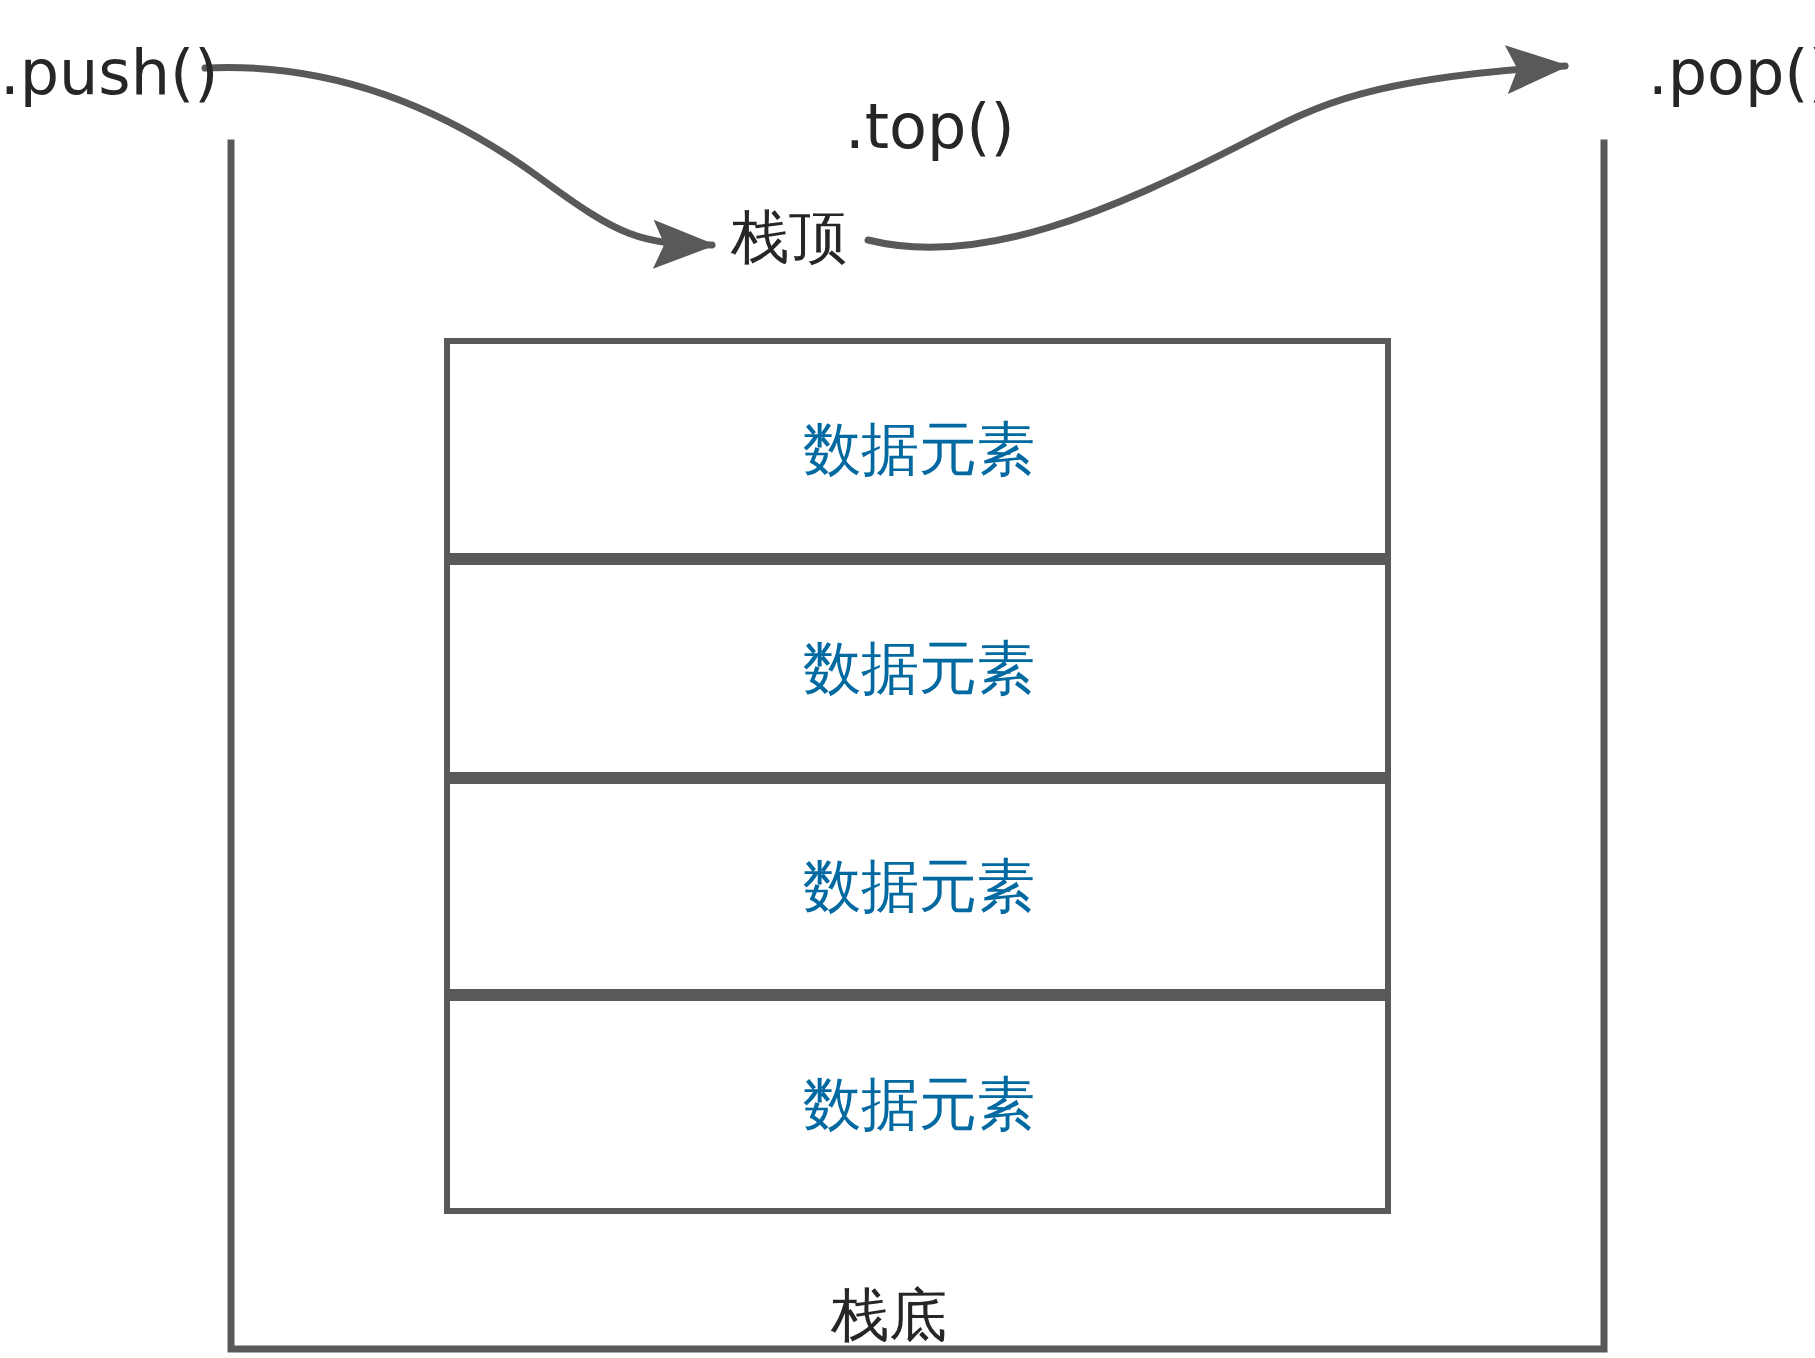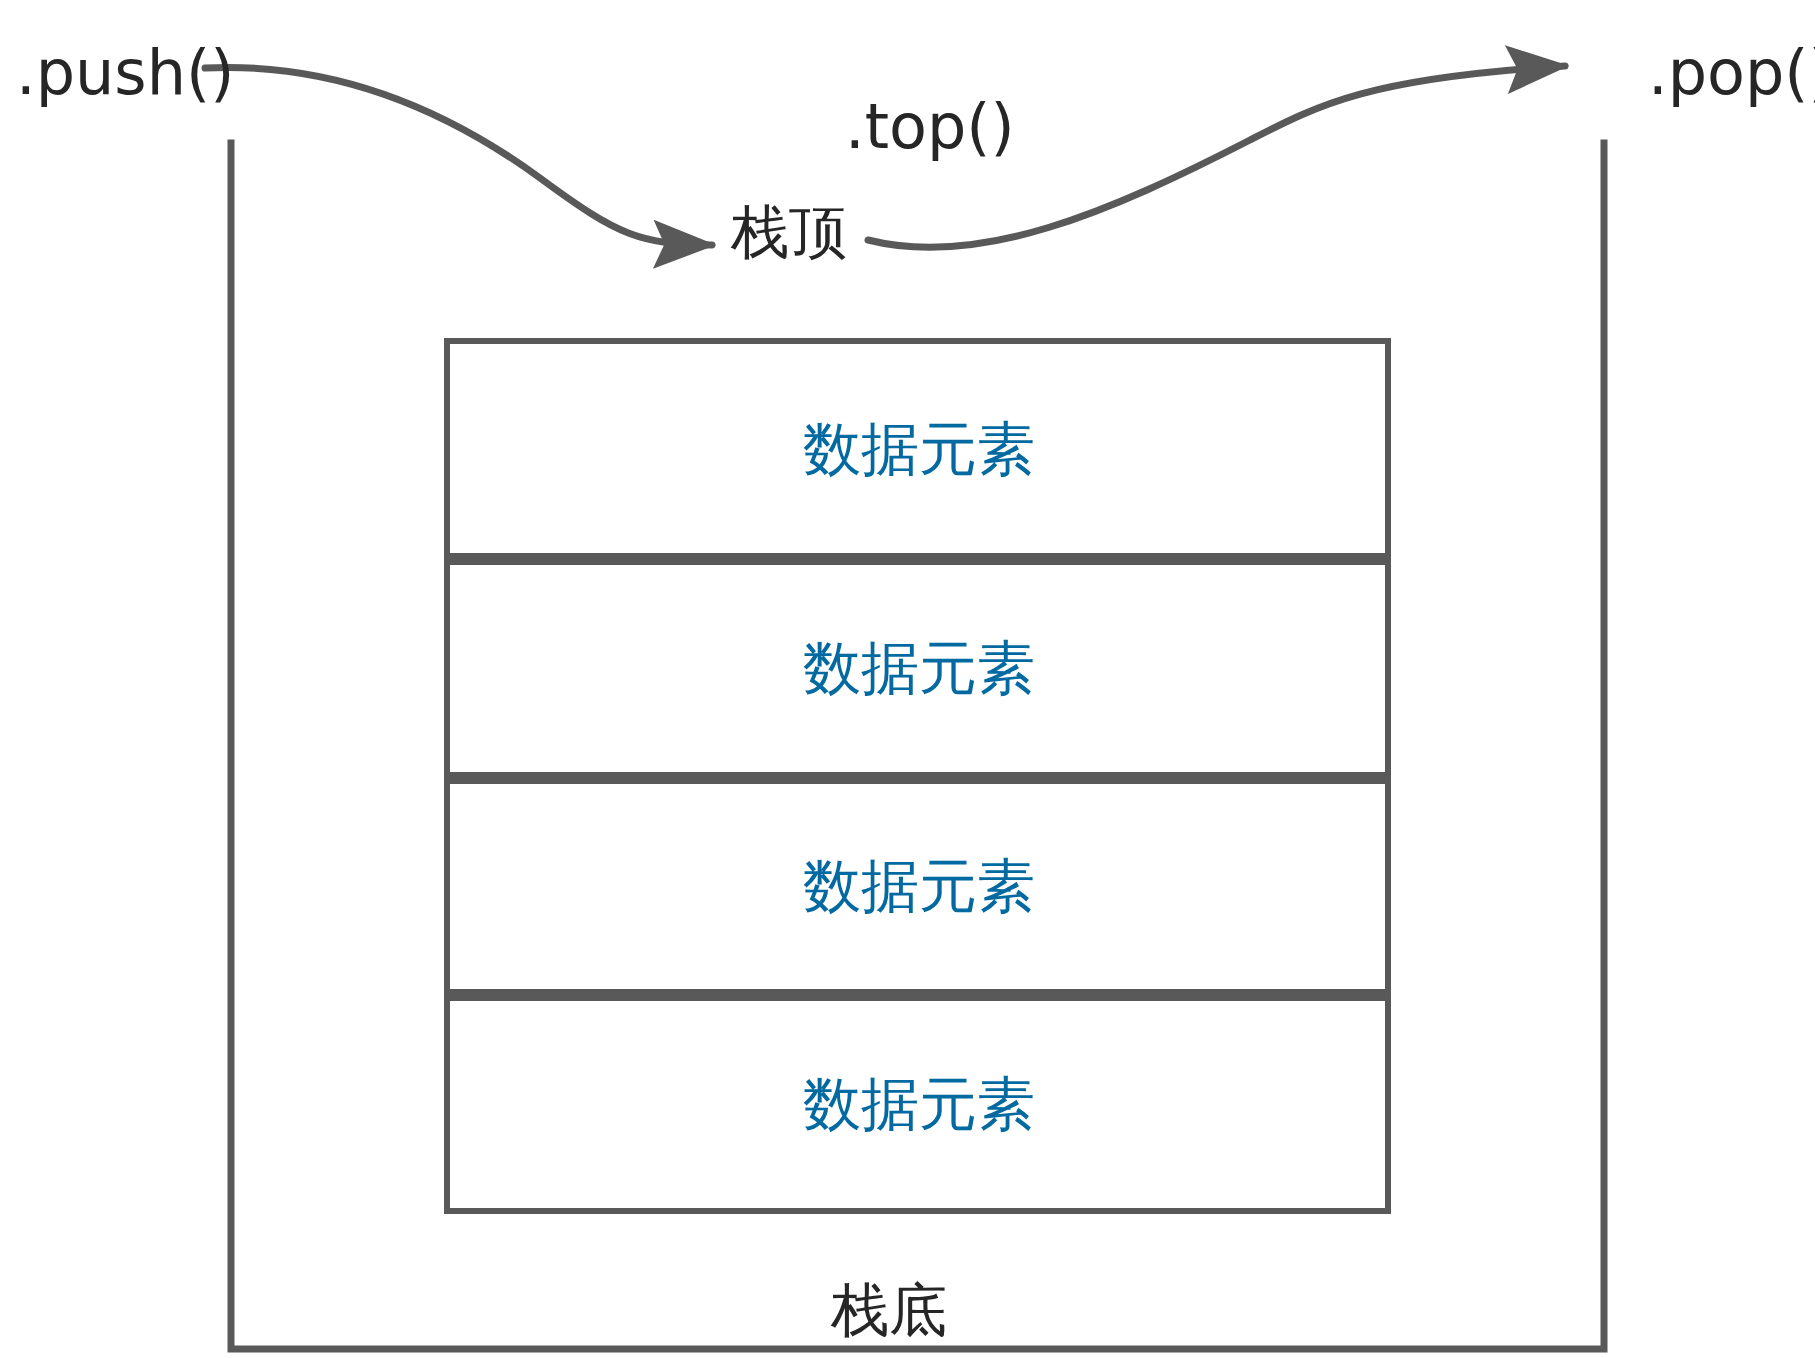--- a/index.html
+++ b/index.html
@@ -29,26 +29,26 @@
     color: #262626;
     white-space: nowrap;
     line-height: 1;
   }
   .label-latin {
     font-family: "DejaVu Sans", "Liberation Sans", sans-serif;
     font-size: 62px;
     font-weight: 400;
   }
   .label-cjk {
-    font-family: Liberation Mono, monospace;
+    font-family: Liberation Sans, sans-serif;
     font-size: 58px;
     font-weight: 400;
   }
   #label-push {
-    left: 16px;
+    left: 0;
     top: 42px;
   }
   #label-pop {
     left: 1648px;
     top: 42px;
   }
   #label-top {
     left: 845px;
     top: 96px;
   }

